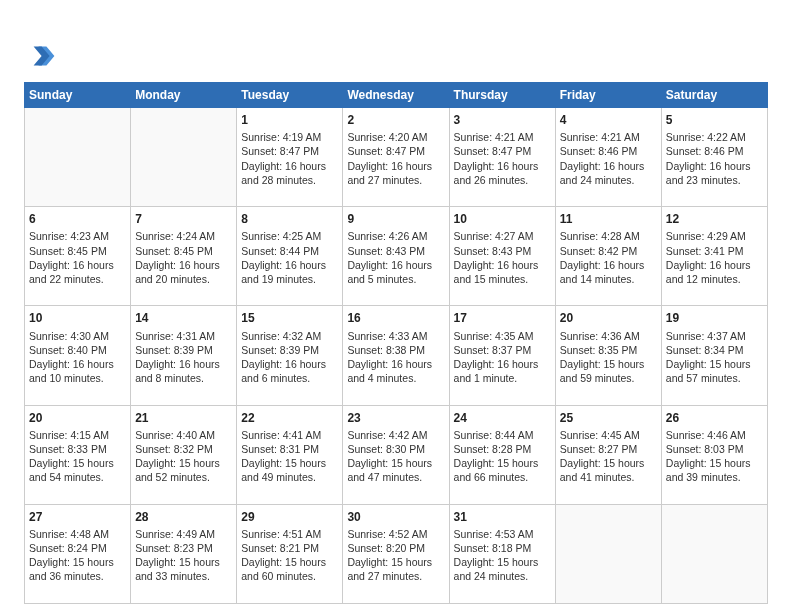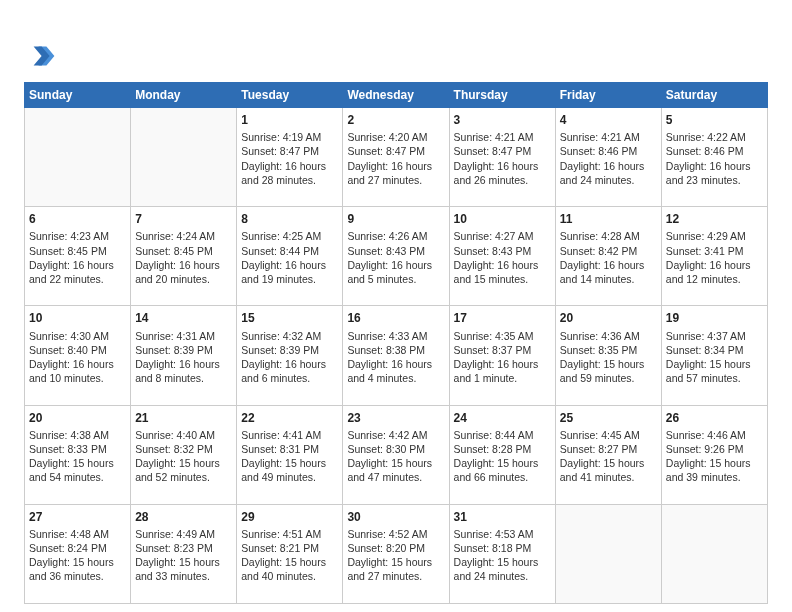--- a/index.html
+++ b/index.html
@@ -264,21 +264,21 @@
             <span class="day-number">19</span>
             <div>Sunrise: 4:37 AM</div>
             <div>Sunset: 8:34 PM</div>
             <div>Daylight: 15 hours</div>
             <div>and 57 minutes.</div>
           </td>
         </tr>
         <tr>
           <td>
             <span class="day-number">20</span>
-            <div>Sunrise: 4:38 AM</div>
+            <div>Sunrise: 4:15 AM</div>
             <div>Sunset: 8:33 PM</div>
             <div>Daylight: 15 hours</div>
             <div>and 54 minutes.</div>
           </td>
           <td>
             <span class="day-number">21</span>
             <div>Sunrise: 4:40 AM</div>
             <div>Sunset: 8:32 PM</div>
             <div>Daylight: 15 hours</div>
             <div>and 52 minutes.</div>
@@ -307,21 +307,21 @@
           <td>
             <span class="day-number">25</span>
             <div>Sunrise: 4:45 AM</div>
             <div>Sunset: 8:27 PM</div>
             <div>Daylight: 15 hours</div>
             <div>and 41 minutes.</div>
           </td>
           <td>
             <span class="day-number">26</span>
             <div>Sunrise: 4:46 AM</div>
-            <div>Sunset: 9:26 PM</div>
+            <div>Sunset: 8:03 PM</div>
             <div>Daylight: 15 hours</div>
             <div>and 39 minutes.</div>
           </td>
         </tr>
         <tr>
           <td>
             <span class="day-number">27</span>
             <div>Sunrise: 4:48 AM</div>
             <div>Sunset: 8:24 PM</div>
             <div>Daylight: 15 hours</div>
@@ -332,21 +332,21 @@
             <div>Sunrise: 4:49 AM</div>
             <div>Sunset: 8:23 PM</div>
             <div>Daylight: 15 hours</div>
             <div>and 33 minutes.</div>
           </td>
           <td>
             <span class="day-number">29</span>
             <div>Sunrise: 4:51 AM</div>
             <div>Sunset: 8:21 PM</div>
             <div>Daylight: 15 hours</div>
-            <div>and 40 minutes.</div>
+            <div>and 60 minutes.</div>
           </td>
           <td>
             <span class="day-number">30</span>
             <div>Sunrise: 4:52 AM</div>
             <div>Sunset: 8:20 PM</div>
             <div>Daylight: 15 hours</div>
             <div>and 27 minutes.</div>
           </td>
           <td>
             <span class="day-number">31</span>

